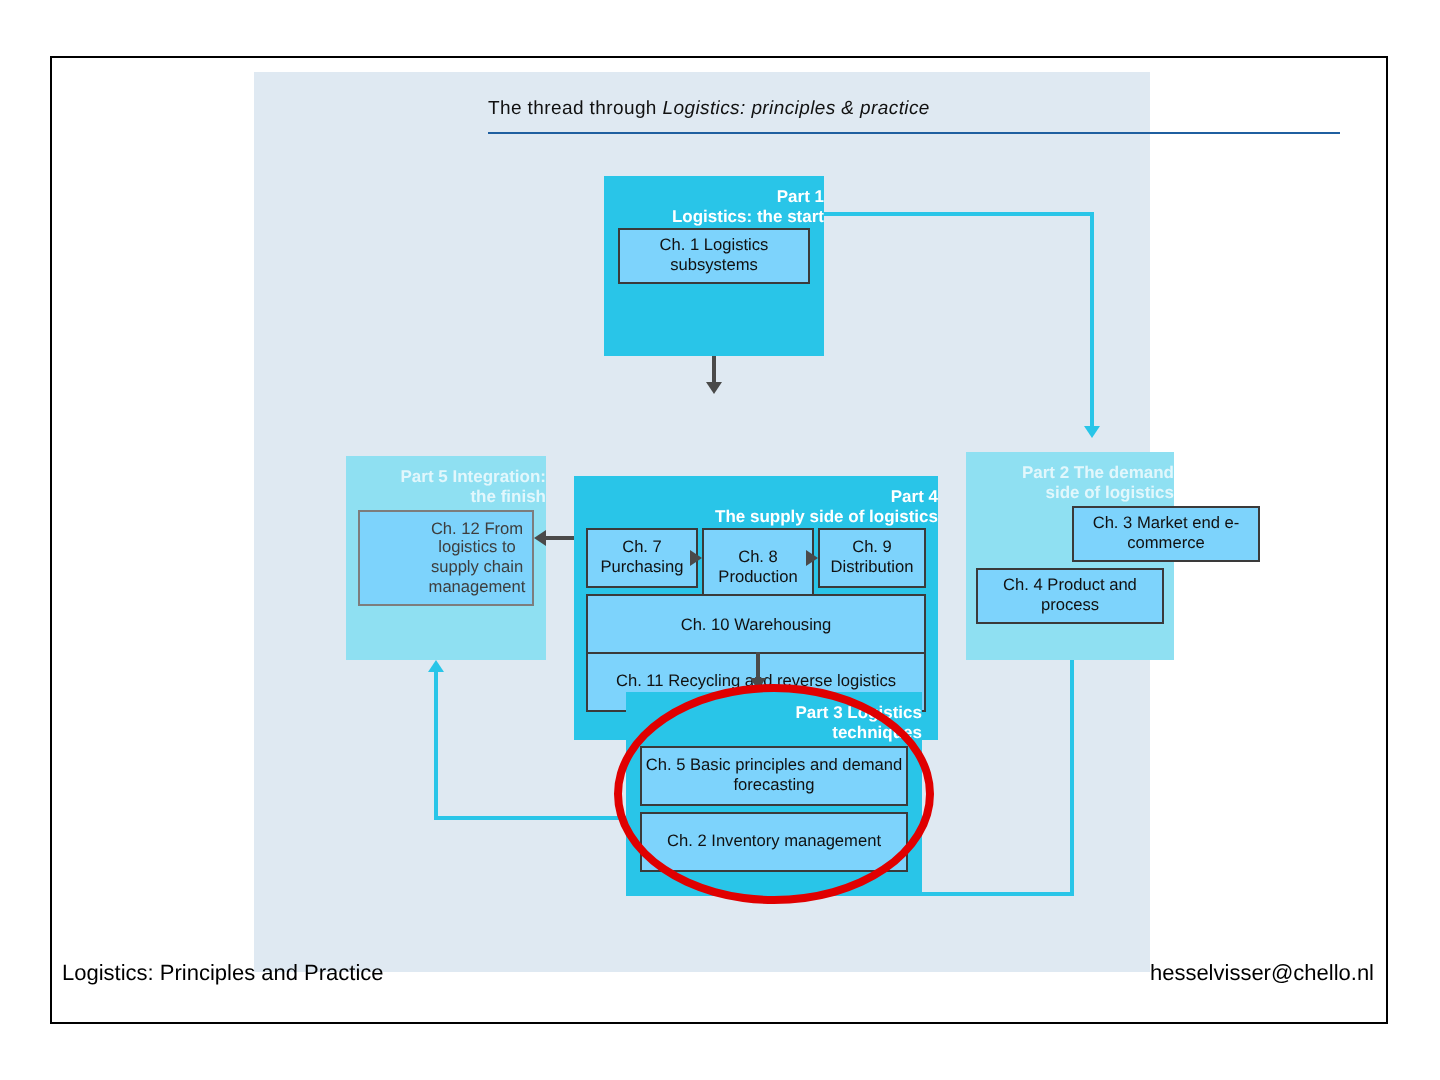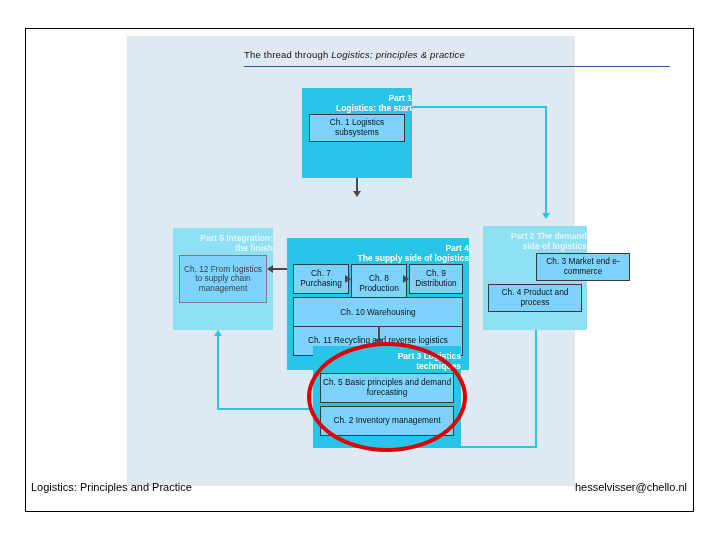--- a/index.html
+++ b/index.html
@@ -171,21 +171,21 @@
 
       <div class="arrow right-dark" style="left:58px;top:37px;"></div>
       <div class="arrow right-dark" style="left:116px;top:37px;"></div>
     </div>
 
     <div class="part faded" style="left:46px;top:192px;width:100px;height:102px;">
       <div class="part-label">
         <div>Part 5 Integration:</div>
         <div>the finish</div>
       </div>
-      <div class="chbox soft" style="left:6px;top:27px;width:88px;height:48px;">Ch. 12 From logistics to supply chain management</div>
+      <div class="chbox soft" style="left:6px;top:27px;width:88px;height:48px;padding-left:32px;">Ch. 12 From logistics to supply chain management</div>
     </div>
 
     <div class="ln dark" style="left:146px;top:232px;width:14px;height:2px;"></div>
     <div class="arrow left-dark" style="left:140px;top:229px;"></div>
 
     <div class="part faded" style="left:356px;top:190px;width:104px;height:104px;">
       <div class="part-label">
         <div>Part 2 The demand</div>
         <div>side of logistics</div>
       </div>

